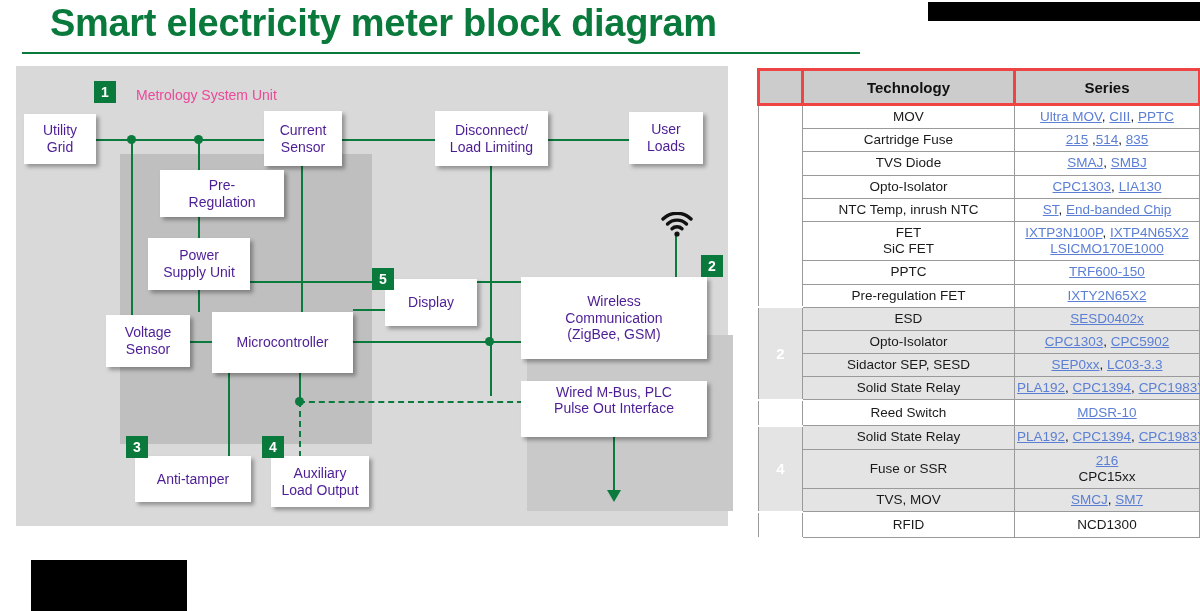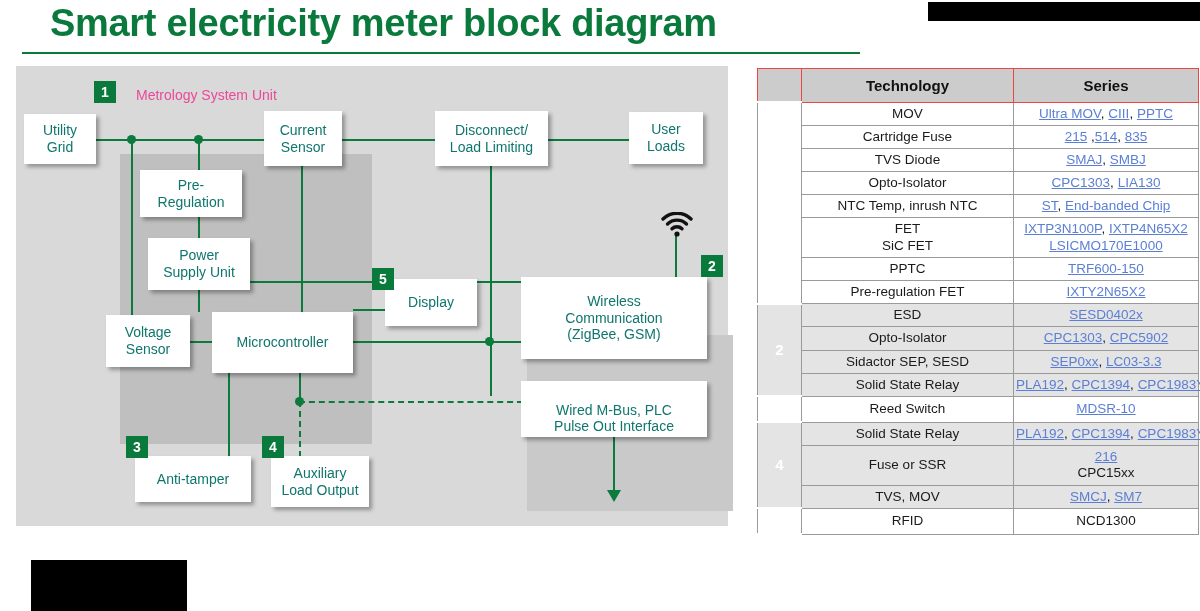--- a/index.html
+++ b/index.html
@@ -40,22 +40,22 @@
   #comms-panel{
     position:absolute;left:511px;top:269px;width:206px;height:176px;
     background:#c9c9c9;
   }
 
   
   .box{
     position:absolute;background:#ffffff;
     box-shadow:3px 3px 4px rgba(0,0,0,0.33);
     display:flex;align-items:center;justify-content:center;text-align:center;
-    font-size:14px;color:#0f766e;line-height:1.18;
-    box-sizing:border-box;padding:2px 4px;
+    font-size:14px;color:#4c1d95;line-height:1.18;
+    box-sizing:border-box;padding:20px 4px;
   }
 
   
   .wire{position:absolute;background:#0b7a3d;}
   .wh{height:2px;}
   .wv{width:2px;}
   .dashed-h{
     position:absolute;height:0;border-top:2px dashed #0b7a3d;
   }
   .dashed-v{
@@ -82,21 +82,21 @@
 
   
   #table-wrap{
     position:absolute;left:757px;top:68px;width:441px;height:535px;
   }
   table{border-collapse:collapse;width:441px;table-layout:fixed;}
   col.c-num{width:44px;}
   col.c-tech{width:212px;}
   col.c-series{width:185px;}
   th{
-    background:#cccccc;border:1px solid #ef4444;
+    background:#cccccc;border:3px solid #ef4444;
     font-size:15px;font-weight:bold;color:#111;height:30px;
   }
   td{
     border:1px solid #9a9a9a;
     font-size:13.5px;color:#1a1a1a;text-align:center;
     padding:3px 2px;line-height:1.2;
   }
   td.numcell{
     background:#0a7a3c;color:#ffffff;font-size:15px;font-weight:bold;
     border-left:1px solid #9a9a9a;border-right:1px solid #9a9a9a;
@@ -196,21 +196,21 @@
   </span>
 </div>
 
 <div class="box" style="left:629px;top:112px;width:74px;height:52px;">
   <span>
     <span>User</span><br>
     <span>Loads</span>
   </span>
 </div>
 
-<div class="box" style="left:140px;top:170px;width:102px;height:47px;justify-content:center;">
+<div class="box" style="left:160px;top:170px;width:124px;height:47px;justify-content:center;">
   <span>
     <span>Pre-</span><br>
     <span>Regulation</span>
   </span>
 </div>
 
 <div class="box" style="left:148px;top:238px;width:102px;height:52px;">
   <span>
     <span>Power</span><br>
     <span>Supply Unit</span>

